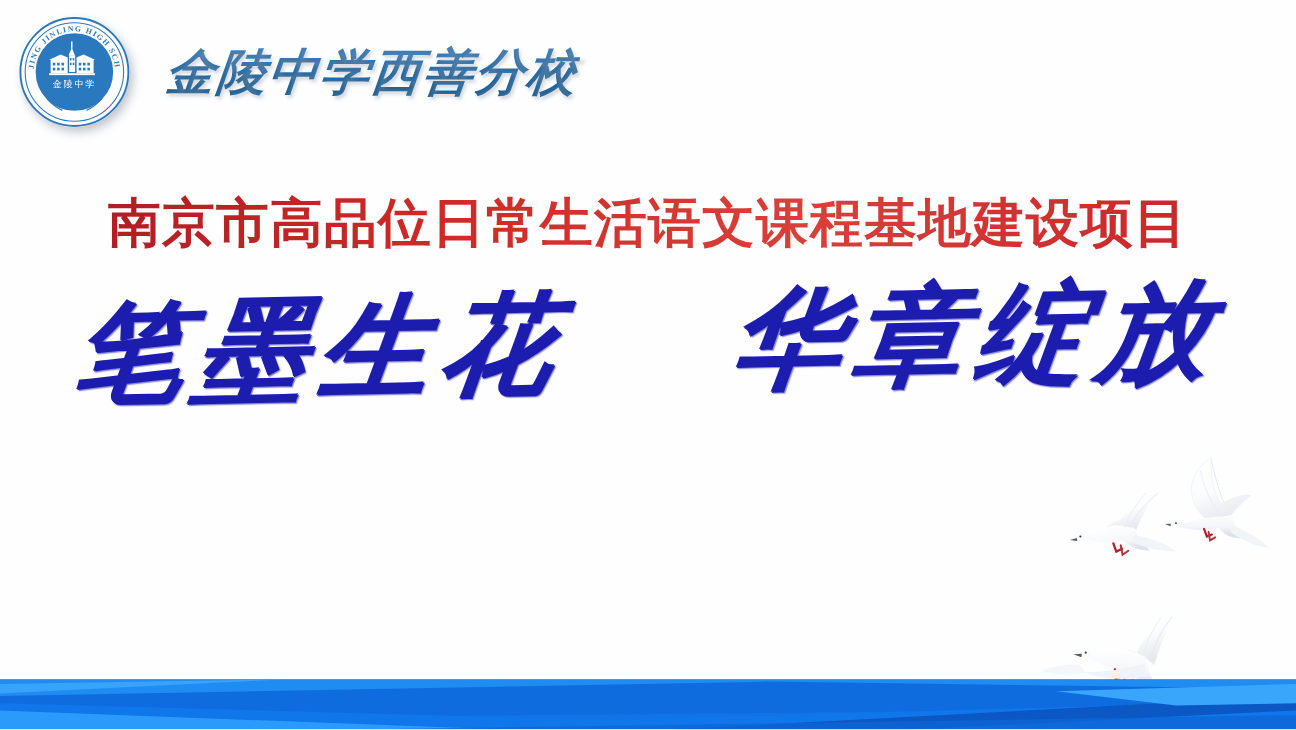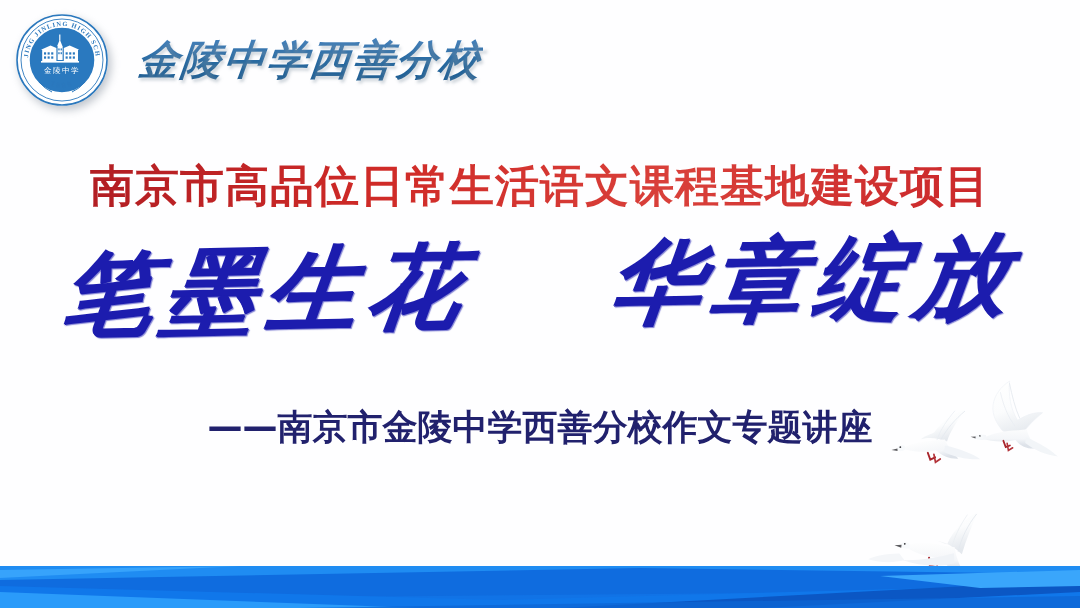--- a/index.html
+++ b/index.html
@@ -203,21 +203,20 @@
   </div>
 
   <div class="project-title">南京市高品位日常生活语文课程基地建设项目</div>
 
   <div class="headline">
     <span>笔墨生花</span>
     <span class="gap"></span>
     <span>华章绽放</span>
   </div>
 
-  <div class="subtitle">——南京市金陵中学西善分校作文专题讲座</div>
 
   <div class="doves">
     <svg viewBox="0 0 208 212" xmlns="http://www.w3.org/2000/svg" aria-hidden="true">
       <defs>
         <linearGradient id="wingG" x1="0" y1="0" x2="0.4" y2="1">
           <stop offset="0%" stop-color="#ffffff"></stop>
           <stop offset="55%" stop-color="#fbfcfd"></stop>
           <stop offset="100%" stop-color="#e5e9ee"></stop>
         </linearGradient>
         <linearGradient id="bodyG" x1="0" y1="0" x2="0.3" y2="1">

